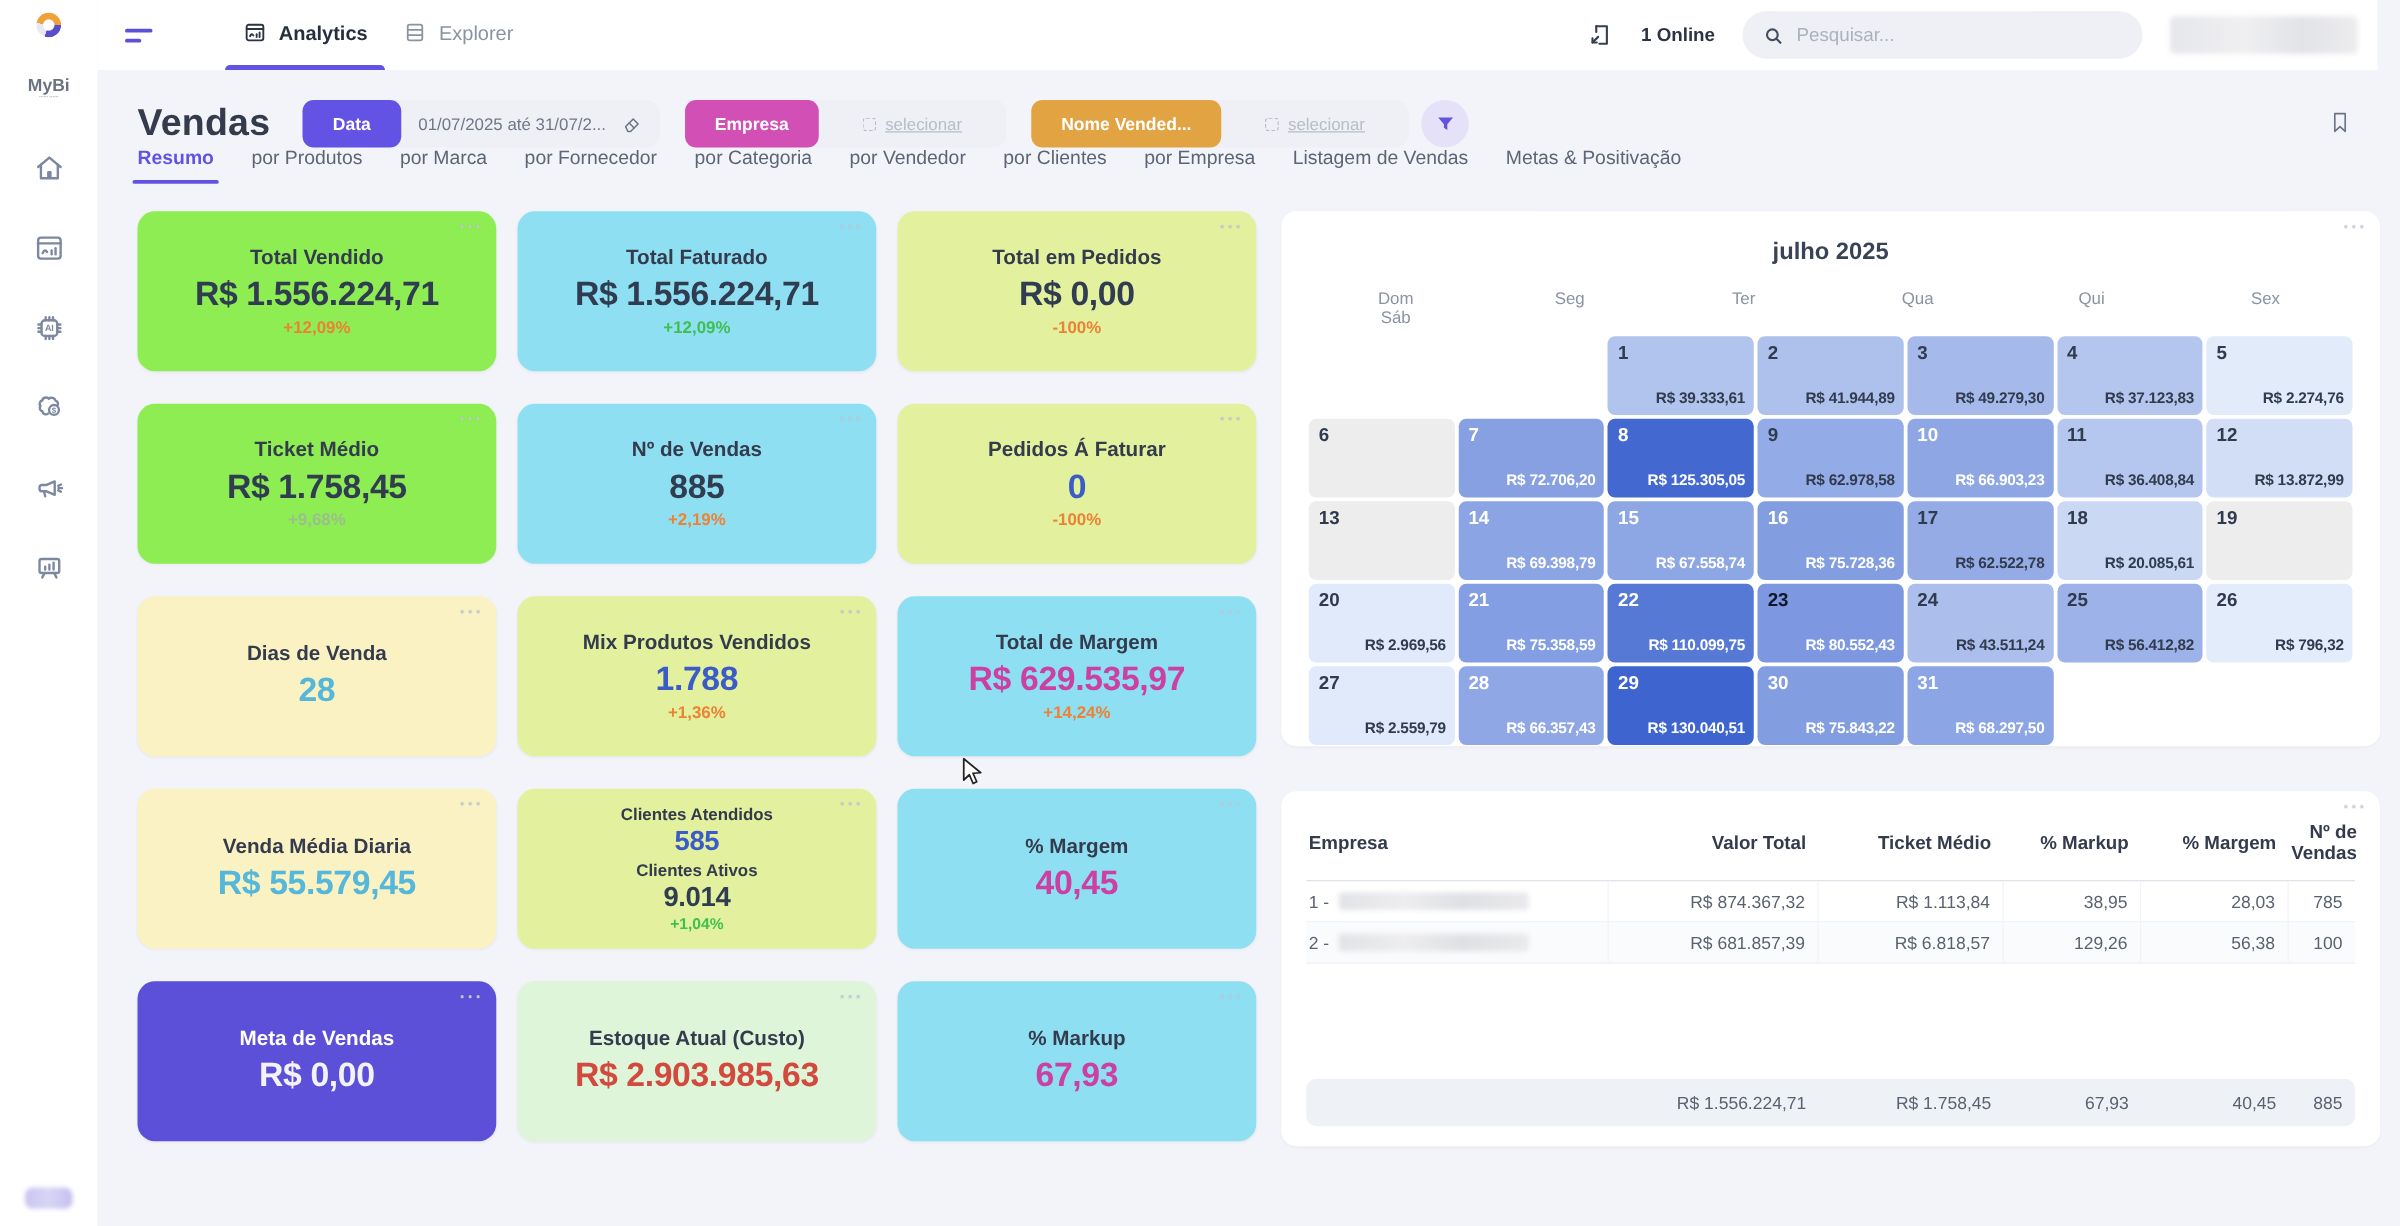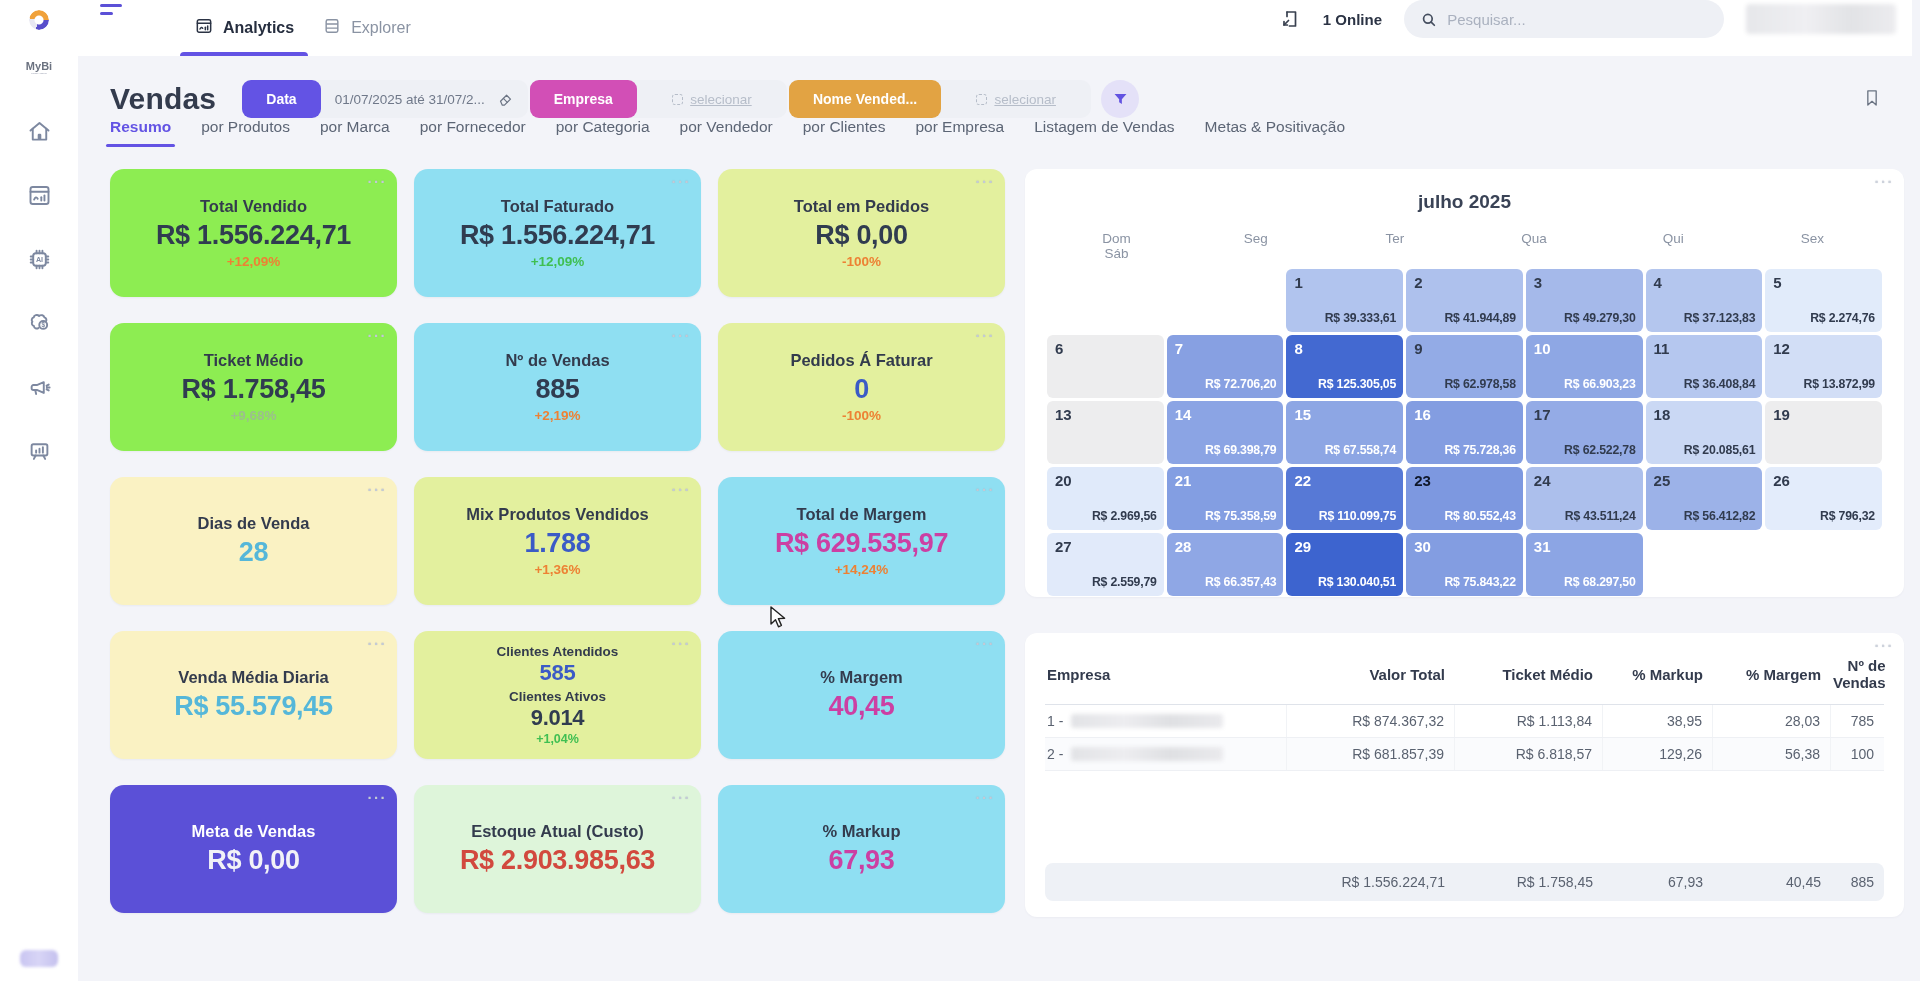--- a/index.html
+++ b/index.html
@@ -9,29 +9,29 @@
     background:#f3f4f9;
     font-family:"Liberation Sans", sans-serif;
     color:#313b4e;
   }
   
   .sidebar { position:absolute; left:0; top:0; width:78px; height:100%; background:#fff; z-index:6; display:flex; flex-direction:column; align-items:center; }
   .logo { margin-top:10px; text-align:center; line-height:1; }
   .logo .swirl { width:20px; height:20px; border-radius:50%; margin:0 auto 2px;
     background:conic-gradient(#f0a13a 0 90deg,#584ecb 90deg 200deg,#e8e8f2 200deg 280deg,#f0a13a 280deg); 
     -webkit-mask:radial-gradient(circle at 50% 50%, transparent 0 4px, #000 5px); mask:radial-gradient(circle at 50% 50%, transparent 0 4px, #000 5px);}
-  .logo .word { font-size:11px; font-weight:700; color:#6b7280;margin-top:31px; }
+  .logo .word { font-size:14px; font-weight:700; color:#6b7280;margin-top:31px; }
   .logo .sub { font-size:3.5px; color:#b8bcc8; margin-top:1px; }
   .snav-wrap { display:flex; flex-direction:column; align-items:center; gap:36px; margin-top:42px; }
   .snav { background:none; border:none; cursor:pointer; width:28px; height:28px; display:flex; align-items:center; justify-content:center; }
   .snav svg { width:27px; height:27px; }
   .avatar-red { position:absolute; bottom:14px; left:50%; transform:translateX(-50%); width:38px; height:17px; border-radius:6px;
     background:linear-gradient(90deg,#c9c5f1,#d8d5f6 50%,#c4c0ee); filter:blur(1.5px); }
   
-  .topbar { position:absolute; left:78px; right:8px; top:0; height:56px; background:#fff; display:flex; align-items:flex-start; padding:0 16px 0 22px; z-index:5; }
+  .topbar { position:absolute; left:78px; right:18px; top:0; height:56px; background:#fff; display:flex; align-items:center; padding:0 16px 0 22px; z-index:5; }
   .hamburger { width:24px; height:18px; border:none; background:none; cursor:pointer; display:flex; flex-direction:column; justify-content:center; gap:5px; }
   .hamburger i { display:block; height:3px; border-radius:2px; background:#5b50d7; }
   .hamburger i:nth-child(1){ width:22px; } .hamburger i:nth-child(2){ width:13px; }
   .ttabs { display:flex; margin-left:56px; height:100%; }
   .ttab { position:relative; display:flex; align-items:center; gap:9px; padding:0 14px; font-size:16px; cursor:pointer; border:none; background:none; color:#8a93a3; font-weight:500; }
   .ttab svg { width:20px; height:20px; }
   .ttab.active { color:#262e3f; font-weight:700; }
   .ttab.active::after { content:""; position:absolute; left:0; right:0; bottom:0; height:4px; border-radius:4px 4px 0 0; background:#6353e4; }
   .top-right { margin-left:auto; display:flex; align-items:center; gap:22px; }
   .icon-btn { border:none; background:none; cursor:pointer; display:flex; align-items:center; }
@@ -201,21 +201,21 @@
       <input type="text" placeholder="Pesquisar..." style="">
     </div>
     <div class="user-red"></div>
   </div>
 </header>
 
 <main class="main">
 
   <div class="filter-row">
     <h1 class="page-title">Vendas</h1>
-    <div id="filter-groups" style="display:flex;gap:2px;">
+    <div id="filter-groups" style="display:flex;gap:20px;">
         <div class="fgroup">
     <span class="fpill" style="background:#6353e4">Data</span>
           <span class="fval">
             <span>01/07/2025 até 31/07/2...</span>
             <span class="eraser">
               <svg width="17" height="17" viewBox="0 0 24 24" fill="none" stroke="#6b7484" stroke-width="1.7" stroke-linecap="round" stroke-linejoin="round">
                 <path d="M5 14.5 L13.5 6 L19 11.5 L10.5 20 H7.5 Z"></path>
                 <path d="M9 10.5 L14.5 16"></path>
               </svg>
             </span>

